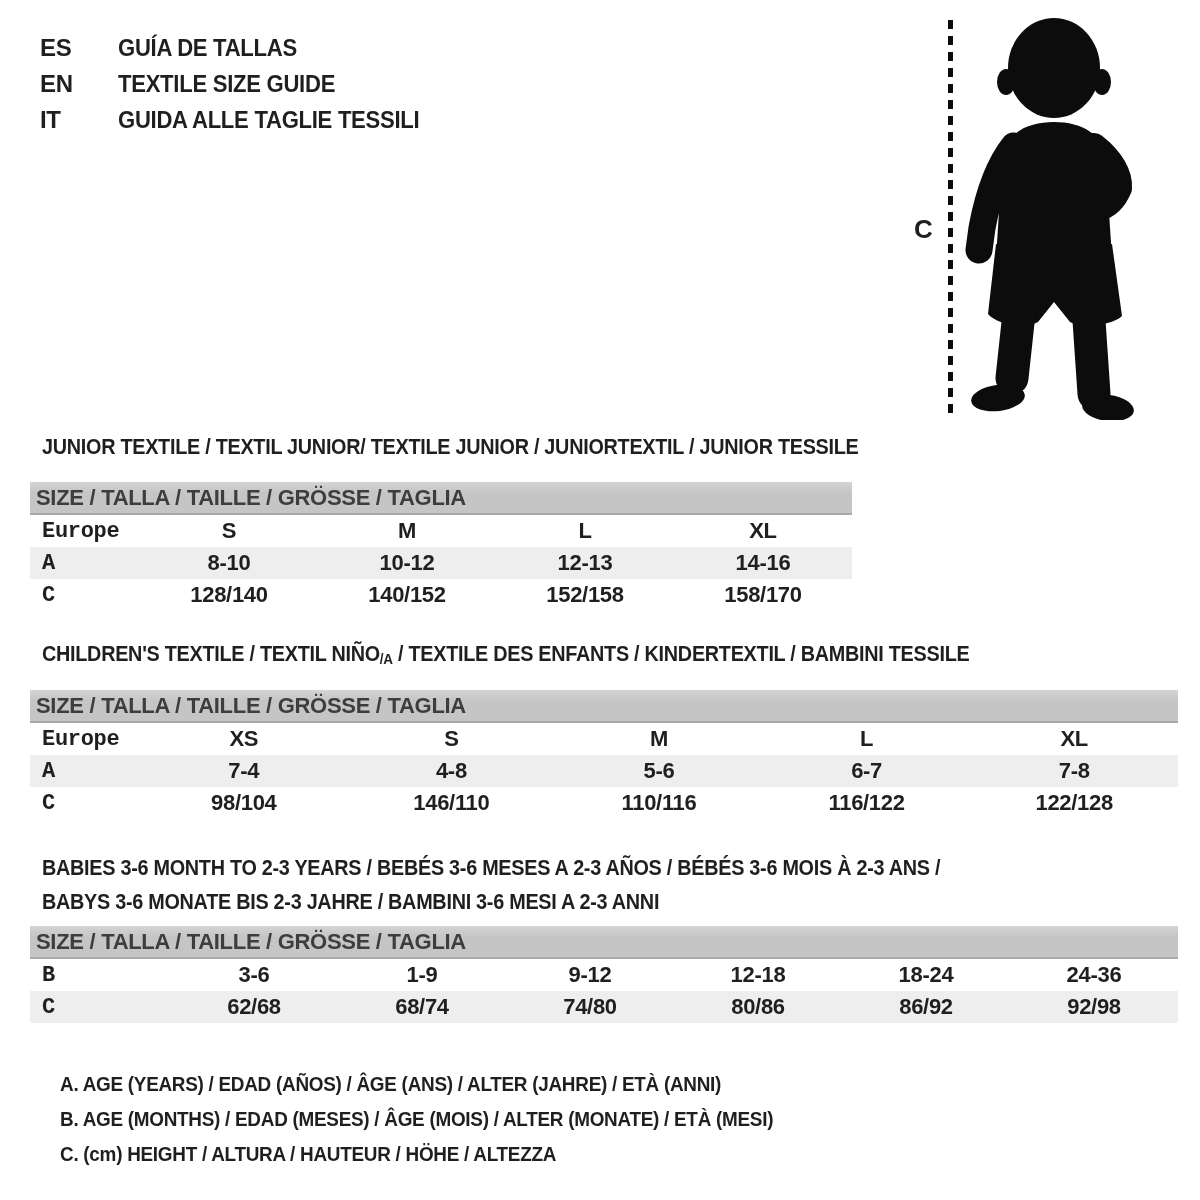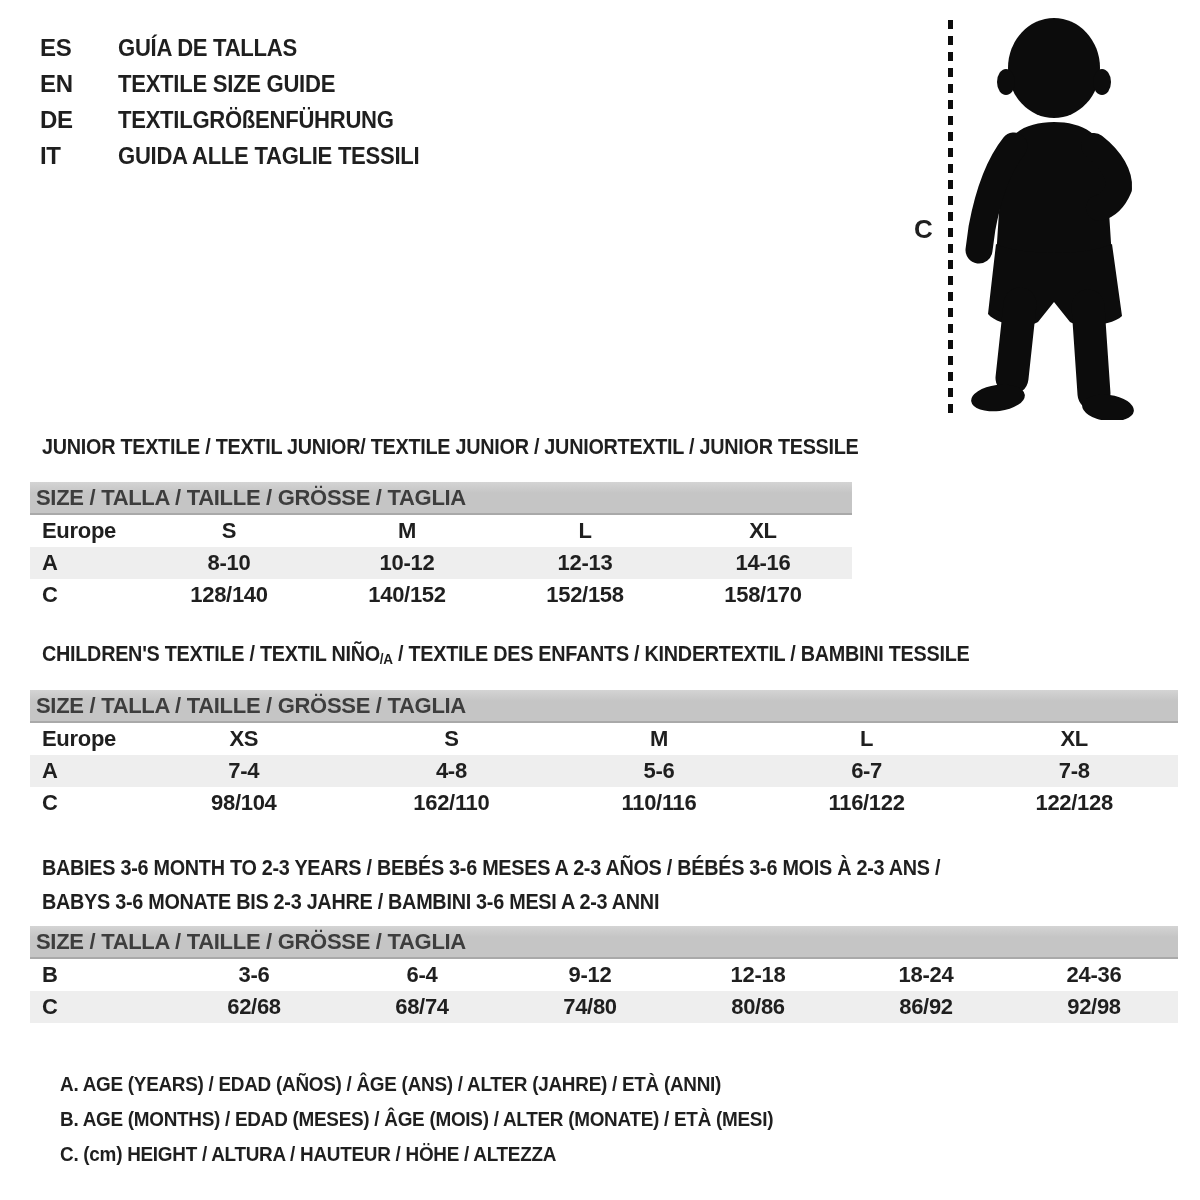--- a/index.html
+++ b/index.html
@@ -29,45 +29,41 @@
   .two-line{line-height:34px;}
   
   .sgtable{position:absolute;left:30px;}
   .size-bar{
     height:31px;line-height:31px;padding-left:6px;font-size:22px;letter-spacing:-0.3px;
     background:linear-gradient(#d4d4d4,#c5c5c5 35%);color:#3d3d3d;
     border-bottom:2px solid #a9a9a9;white-space:nowrap;
   }
   .trow{display:flex;height:32px;align-items:center;font-size:22px;letter-spacing:-0.3px;}
   .trow.striped{background:#eeeeee;}
-  .tlabel{width:110px;padding-left:12px;box-sizing:border-box;}
+  .tlabel{width:110px;padding-left:12px;box-sizing:border-box;font-family:Liberation Mono, monospace;}
   .wide-label .tlabel{width:140px;}
   .tcell{flex:1;text-align:center;}
   
   .notes{position:absolute;left:60px;top:1066px;}
   .note-line{
     font-size:21px;line-height:35px;letter-spacing:-0.3px;
     transform:scaleX(0.9);transform-origin:0 50%;white-space:nowrap;
   }
 </style>
 </head>
 <body>
 
 <div class="lang-list">
   <div class="lang-row">
     <span class="lang-code">ES</span>
     <span class="lang-label">GUÍA DE TALLAS</span>
   </div>
   <div class="lang-row">
     <span class="lang-code">EN</span>
     <span class="lang-label">TEXTILE SIZE GUIDE</span>
-  </div>
-  <div class="lang-row">
-    <span class="lang-code">DE</span>
-    <span class="lang-label">TEXTILGRÖßENFÜHRUNG</span>
   </div>
   <div class="lang-row">
     <span class="lang-code">IT</span>
     <span class="lang-label">GUIDA ALLE TAGLIE TESSILI</span>
   </div>
 </div>
 
 <div class="figure">
   <span class="c-label">C</span>
   <div class="dash-line"></div>
@@ -137,38 +133,38 @@
     <span class="tlabel">A</span>
     <span class="tcell">7-4</span>
     <span class="tcell">4-8</span>
     <span class="tcell">5-6</span>
     <span class="tcell">6-7</span>
     <span class="tcell">7-8</span>
   </div>
   <div class="trow">
     <span class="tlabel">C</span>
     <span class="tcell">98/104</span>
-    <span class="tcell">162/110</span>
+    <span class="tcell">146/110</span>
     <span class="tcell">110/116</span>
     <span class="tcell">116/122</span>
     <span class="tcell">122/128</span>
   </div>
 </div>
 
 <div class="sec-title two-line" style="top:851px;">
   <div>BABIES 3-6 MONTH TO 2-3 YEARS / BEBÉS 3-6 MESES A 2-3 AÑOS / BÉBÉS 3-6 MOIS À 2-3 ANS /</div>
   <div>BABYS 3-6 MONATE BIS 2-3 JAHRE / BAMBINI 3-6 MESI A 2-3 ANNI</div>
 </div>
 
 <div class="sgtable wide-label" style="top:926px;width:1148px;">
   <div class="size-bar">SIZE / TALLA / TAILLE / GRÖSSE / TAGLIA</div>
   <div class="trow">
     <span class="tlabel">B</span>
     <span class="tcell">3-6</span>
-    <span class="tcell">6-4</span>
+    <span class="tcell">1-9</span>
     <span class="tcell">9-12</span>
     <span class="tcell">12-18</span>
     <span class="tcell">18-24</span>
     <span class="tcell">24-36</span>
   </div>
   <div class="trow striped">
     <span class="tlabel">C</span>
     <span class="tcell">62/68</span>
     <span class="tcell">68/74</span>
     <span class="tcell">74/80</span>

